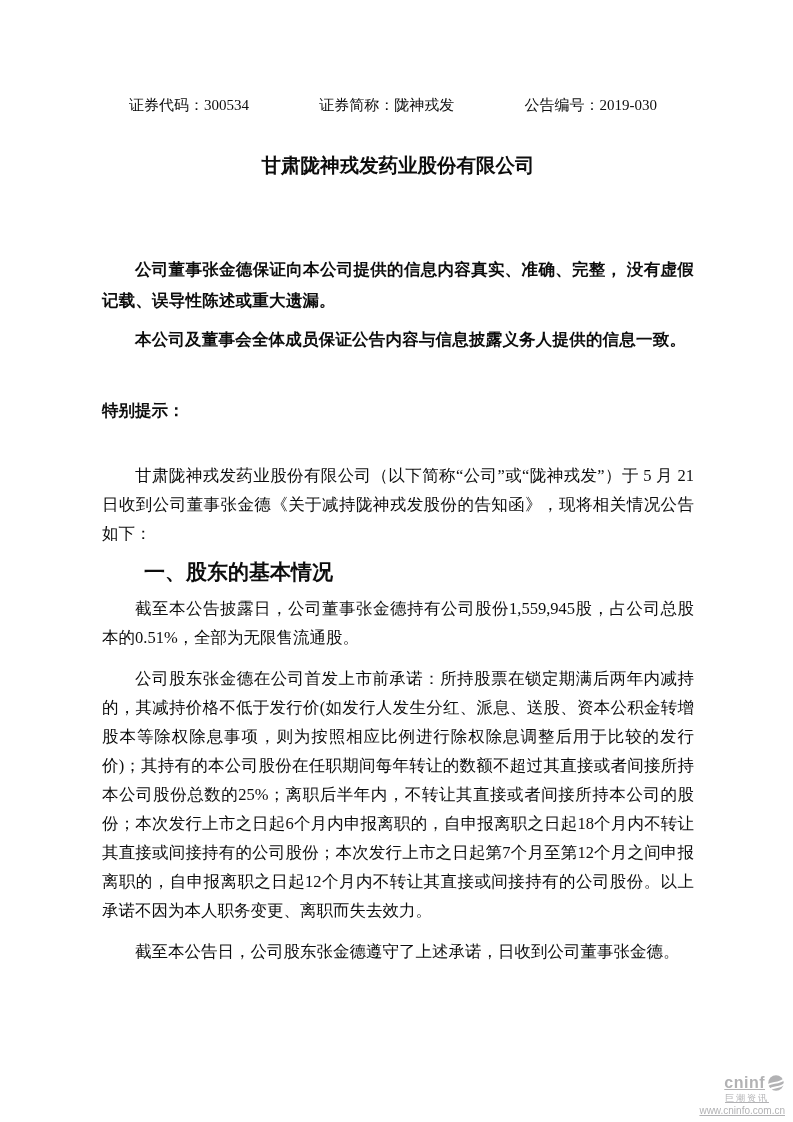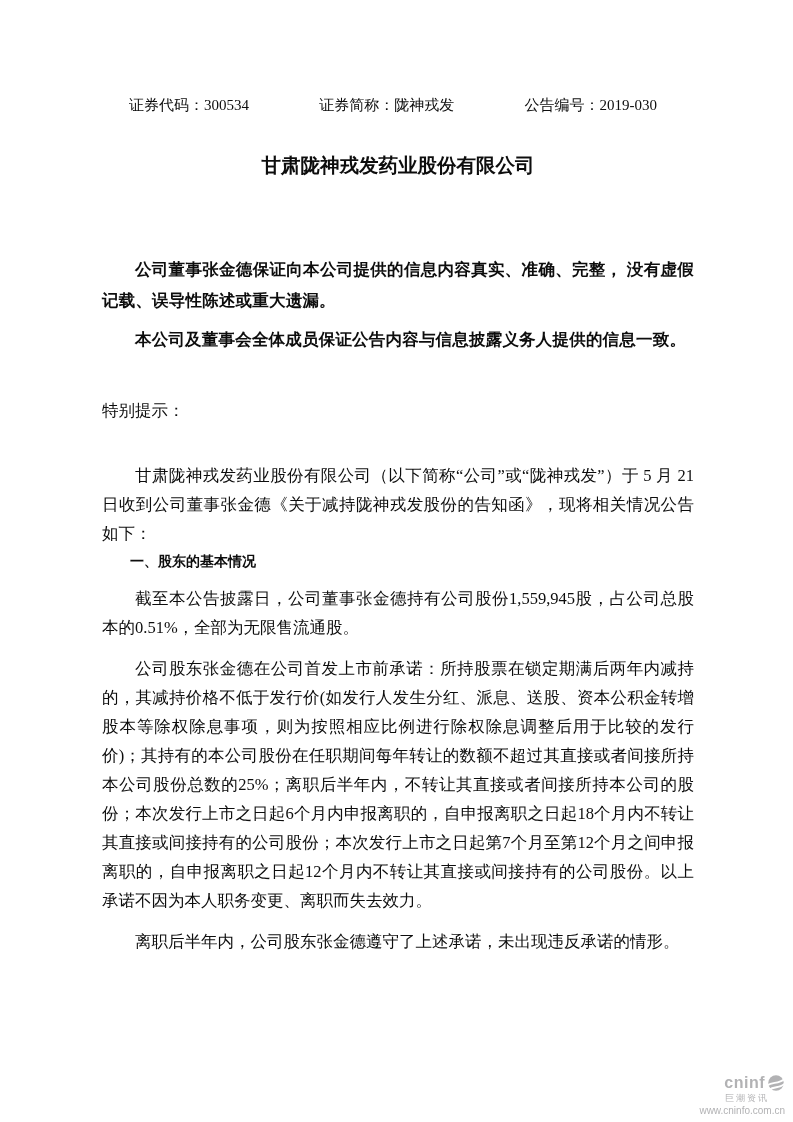--- a/index.html
+++ b/index.html
@@ -36,49 +36,50 @@
     font-weight: 700;
     font-size: 16.5px;
     line-height: 31px;
     text-align: justify;
     text-indent: 2em;
     letter-spacing: 0.2px;
   }
   .statement-1 { margin-top: 76px; }
   .statement-2 { margin-top: 8px; }
   .notice-heading {
-    font-weight: 400;
+    font-weight: 700;
     font-size: 16.5px;
     line-height: 20px;
     margin-top: 46px;
   }
   .body-para {
     font-size: 16.5px;
     line-height: 29px;
     text-align: justify;
     text-indent: 2em;
   }
   .special-para { margin-top: 13px; }
   .intro-para { margin-top: 40px; }
   .section-heading {
     font-weight: 700;
-    font-size: 14px;
+    font-size: 21px;
     line-height: 20px;
     text-indent: 2em;
-    margin-top: 4px;
+    margin-top: 14px;
   }
   .para-gap { margin-top: 12px; }
   .watermark {
     position: absolute;
     top: 1074px;
     right: 6px;
     text-align: right;
     color: #b2b2b4;
     font-family: "Liberation Sans", "DejaVu Sans", sans-serif;
     line-height: 1;
+    text-decoration: underline;
   }
   .wm-top {
     display: flex;
     align-items: center;
     justify-content: flex-end;
     gap: 2px;
   }
   .wm-brand {
     font-weight: 700;
     font-size: 16px;
@@ -111,21 +112,21 @@
   <p class="statement statement-1">公司董事张金德保证向本公司提供的信息内容真实、准确、完整， 没有虚假记载、误导性陈述或重大遗漏。</p>
   <p class="statement statement-2">本公司及董事会全体成员保证公告内容与信息披露义务人提供的信息一致。</p>
 
   <p class="notice-heading">特别提示：</p>
 
   <p class="body-para intro-para">甘肃陇神戎发药业股份有限公司（以下简称“公司”或“陇神戎发”）于 5 月 21 日收到公司董事张金德《关于减持陇神戎发股份的告知函》，现将相关情况公告如下：</p>
 
   <p class="section-heading">一、股东的基本情况</p>
   <p class="body-para para-gap">截至本公告披露日，公司董事张金德持有公司股份1,559,945股，占公司总股本的0.51%，全部为无限售流通股。</p>
   <p class="body-para para-gap">公司股东张金德在公司首发上市前承诺：所持股票在锁定期满后两年内减持的，其减持价格不低于发行价(如发行人发生分红、派息、送股、资本公积金转增股本等除权除息事项，则为按照相应比例进行除权除息调整后用于比较的发行价)；其持有的本公司股份在任职期间每年转让的数额不超过其直接或者间接所持本公司股份总数的25%；离职后半年内，不转让其直接或者间接所持本公司的股份；本次发行上市之日起6个月内申报离职的，自申报离职之日起18个月内不转让其直接或间接持有的公司股份；本次发行上市之日起第7个月至第12个月之间申报离职的，自申报离职之日起12个月内不转让其直接或间接持有的公司股份。以上承诺不因为本人职务变更、离职而失去效力。</p>
-  <p class="body-para para-gap">离职后半年内，公司股东张金德遵守了上述承诺，未出现违反承诺的情形。</p>
+  <p class="body-para para-gap">截至本公告日，公司股东张金德遵守了上述承诺，日收到公司董事张金德。</p>
 
   <div class="watermark">
     <div class="wm-top">
       <span class="wm-brand">cninf</span>
       <svg class="wm-globe" width="18" height="18" viewBox="0 0 20 20" aria-hidden="true">
         <circle cx="10" cy="10" r="8.6" fill="#b2b2b4"></circle>
         <path d="M0.5 12.5 C6 8.5 13 11.5 19.5 5.5" stroke="#ffffff" stroke-width="2.1" fill="none"></path>
         <path d="M2.5 17.5 C8 13.5 14.5 16 20 10.5" stroke="#ffffff" stroke-width="2.1" fill="none"></path>
       </svg>
     </div>

